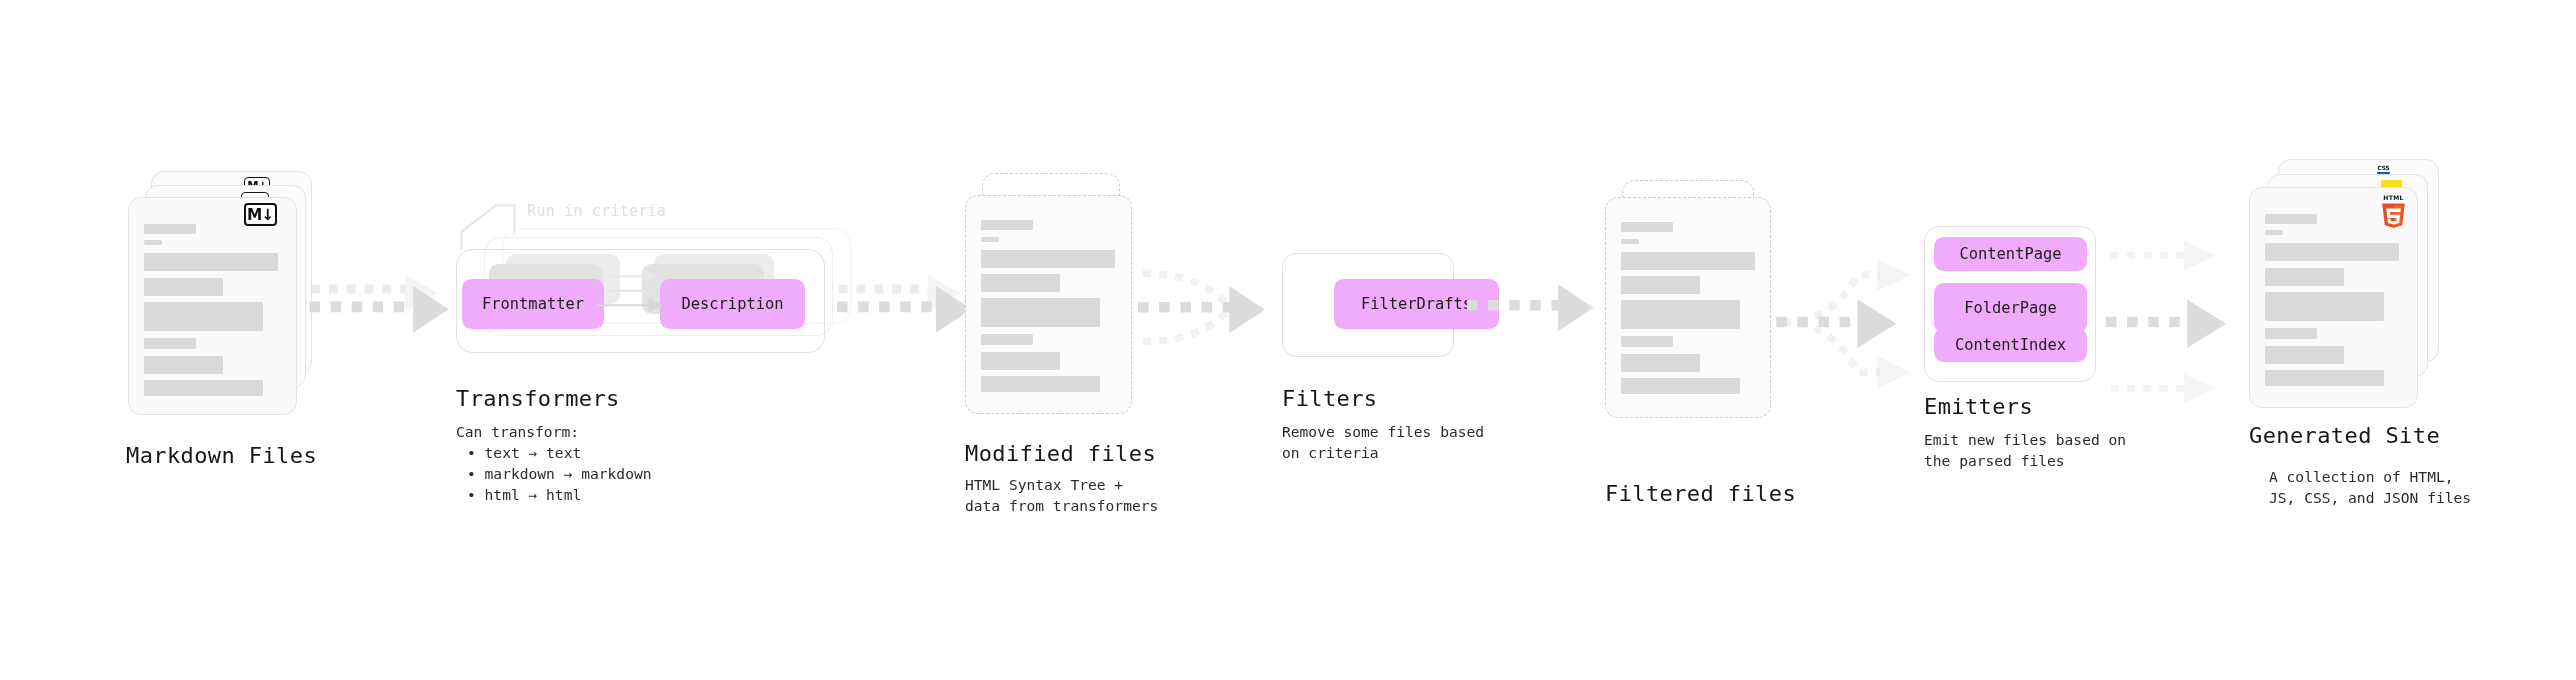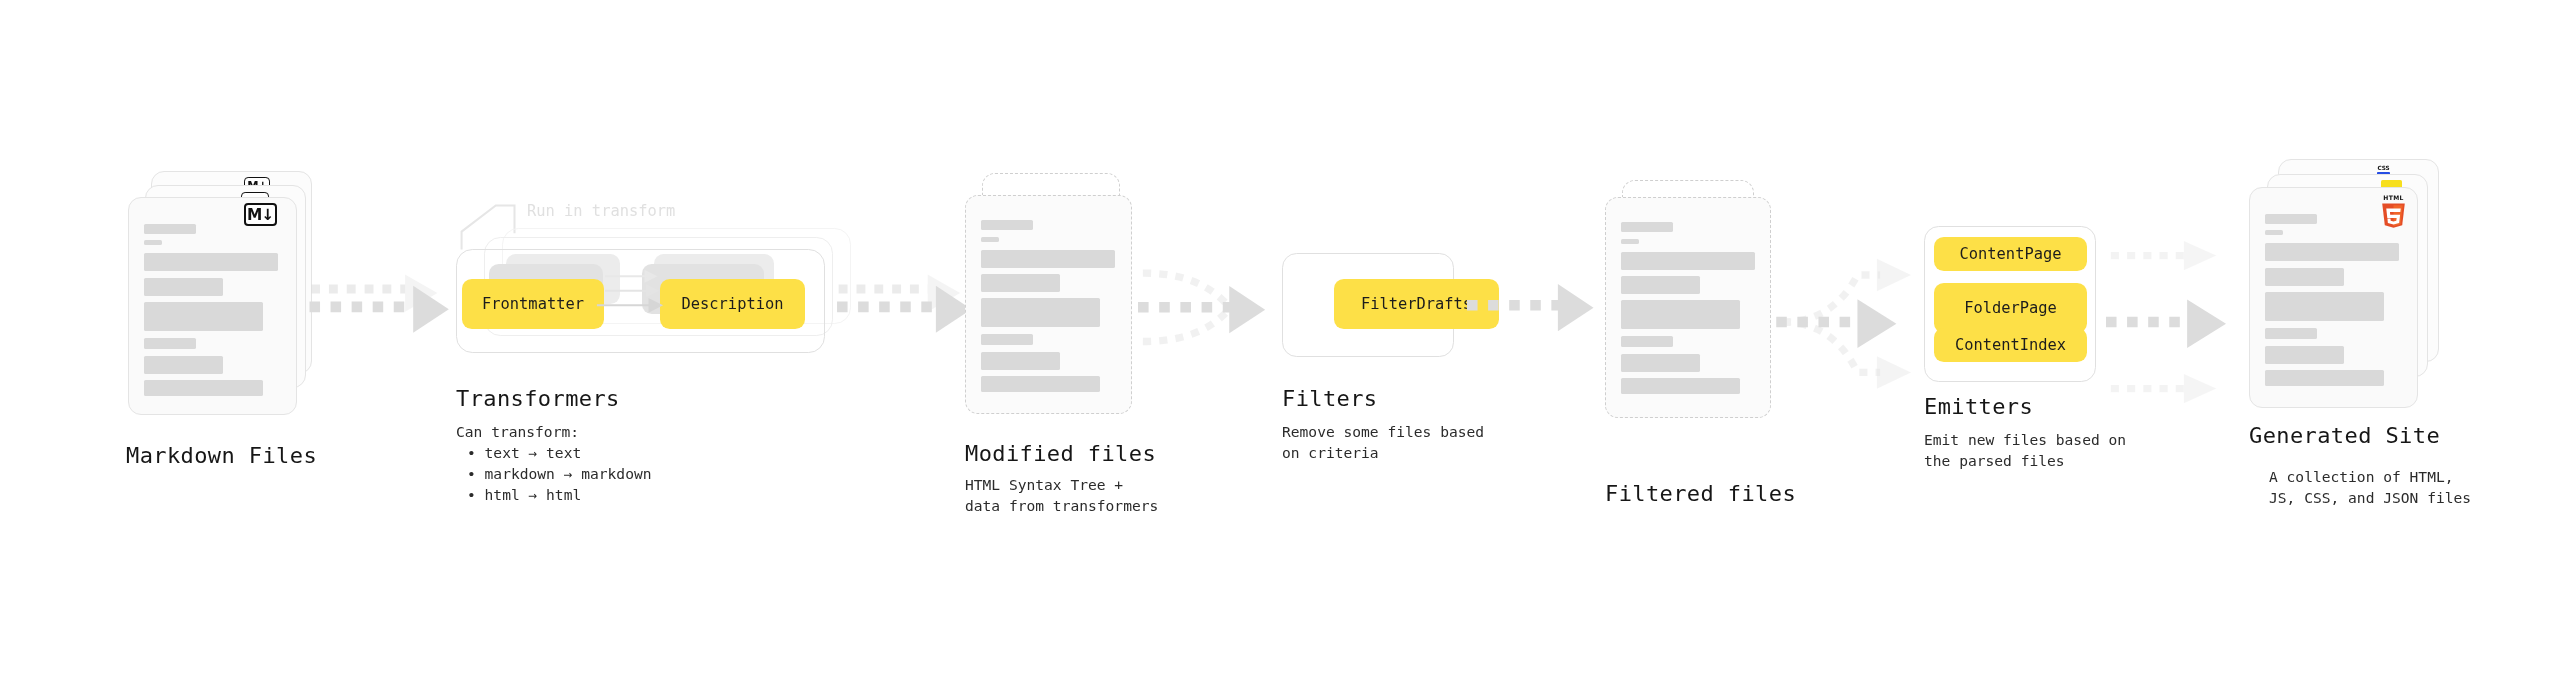--- a/index.html
+++ b/index.html
@@ -24,21 +24,21 @@
     position:absolute;font-size:22px;letter-spacing:0.4px;color:#161616;
     white-space:nowrap;font-weight:400;
   }
   .sub{
     position:absolute;font-size:14.6px;line-height:21px;color:#2b2b2b;
     white-space:pre;
   }
 
   
   .pill{
-    position:absolute;background:#fde047;border-radius:9.8px;
+    position:absolute;background:#f0abfc;border-radius:9.8px;
     display:flex;align-items:center;justify-content:center;
     font-size:15.4px;color:#1c1c1c;box-sizing:border-box;white-space:nowrap;
   }
   .pill.ghost1{background:#e2e2e2;}
   .pill.ghost2{background:#ececec;}
 
   .frame{
     position:absolute;border:1.6px solid #e0e0e0;border-radius:16.3px;
     background:transparent;box-sizing:border-box;
   }
@@ -105,21 +105,21 @@
     <line x1="0" y1="48" x2="136" y2="48" stroke="#dcdcdc" stroke-width="13" stroke-dasharray="13 13"></line>
     <polygon points="128,22 172,51 128,80" fill="#dcdcdc"></polygon>
   </g>
 </svg>
 
 <div class="stage">
 
   <svg class="stage" style="left:459px;top:199px;" width="98" height="57" viewBox="0 0 120 70">
     <path d="M 3 62 L 3 40 L 45 8 L 68 8 L 68 42" fill="none" stroke="#e6e6e6" stroke-width="2.5"></path>
   </svg>
-  <div class="runlabel" style="left:527px;top:202px;">Run in transform</div>
+  <div class="runlabel" style="left:527px;top:202px;">Run in criteria</div>
 
   <div class="frame soft2" style="left:502px;top:228px;width:349px;height:96px;"></div>
   <div class="frame soft" style="left:484px;top:237px;width:349px;height:99px;"></div>
   <div class="frame" style="left:456px;top:249px;width:369px;height:104px;"></div>
 
   <div class="pill ghost2" style="left:506px;top:254px;width:114px;height:50px;"></div>
   <div class="pill ghost1" style="left:489px;top:264px;width:114px;height:50px;"></div>
   <div class="pill" style="left:462px;top:279px;width:142px;height:50px;">Frontmatter</div>
 
   <div class="pill ghost2" style="left:654px;top:254px;width:120px;height:50px;"></div>

